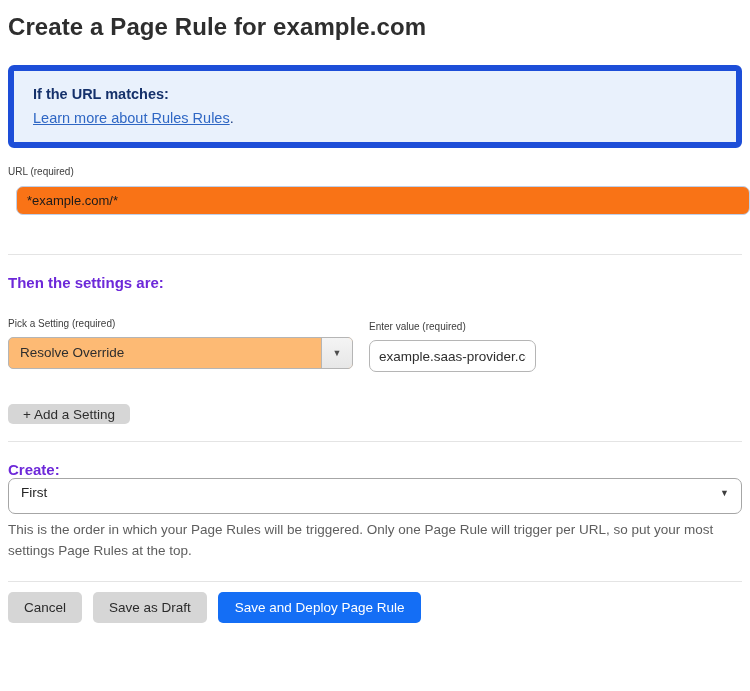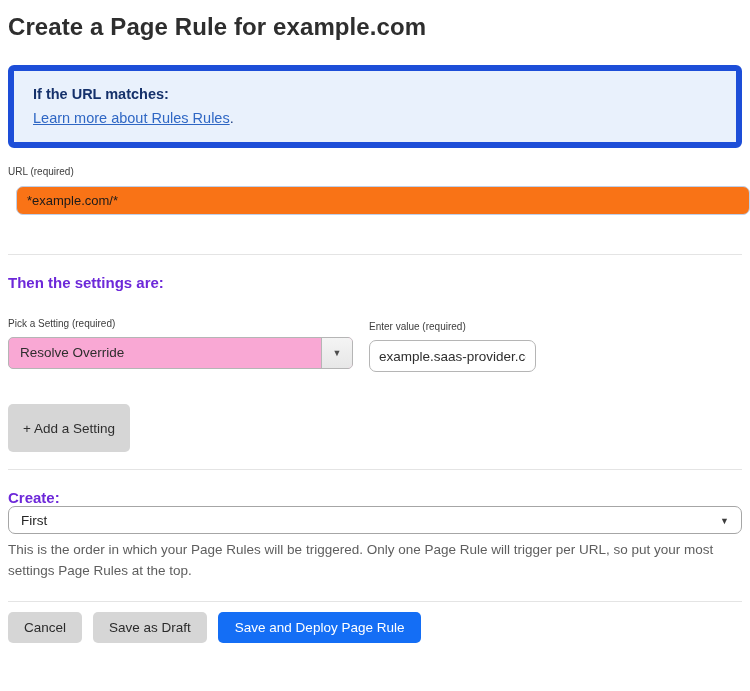--- a/index.html
+++ b/index.html
@@ -80,21 +80,21 @@
     align-items: center;
   }
   .col-setting { width: 345px; }
   .col-value { margin-left: 16px; margin-top: 7px; }
   .col-setting .field-label { margin-top: 23px; margin-bottom: 8px; }
   .col-value .field-label { margin-top: 23px; margin-bottom: 8px; }
   .combobox {
     display: flex;
     width: 345px;
     height: 32px;
-    background: #f9a8d4;
+    background: #fdba74;
     border: 1px solid #b5b5b5;
     border-radius: 5px;
     overflow: hidden;
     cursor: pointer;
   }
   .combobox-text {
     flex: 1;
     font-size: 13.5px;
     color: #2e2e2e;
     line-height: 30px;
@@ -126,30 +126,30 @@
     outline: none;
   }
   .add-setting-btn {
     margin-top: 32px;
     display: inline-block;
     background: #d6d6d6;
     color: #2e2e2e;
     border: none;
     border-radius: 5px;
     padding: 0 15px;
-    height: 48px;
+    height: 20px;
     font-family: "Liberation Sans", sans-serif;
     font-size: 13.5px;
     cursor: pointer;
   }
   .order-label { margin-top: 23px; margin-bottom: 9px; }
   .order-select {
     position: relative;
     width: 100%;
-    height: 28px;
+    height: 36px;
     background: #ffffff;
     border: 1px solid #a6a6a6;
     border-radius: 7px;
     cursor: pointer;
   }
   .order-select-text {
     font-size: 13.5px;
     color: #252525;
     line-height: 27px;
     padding-left: 12px;

